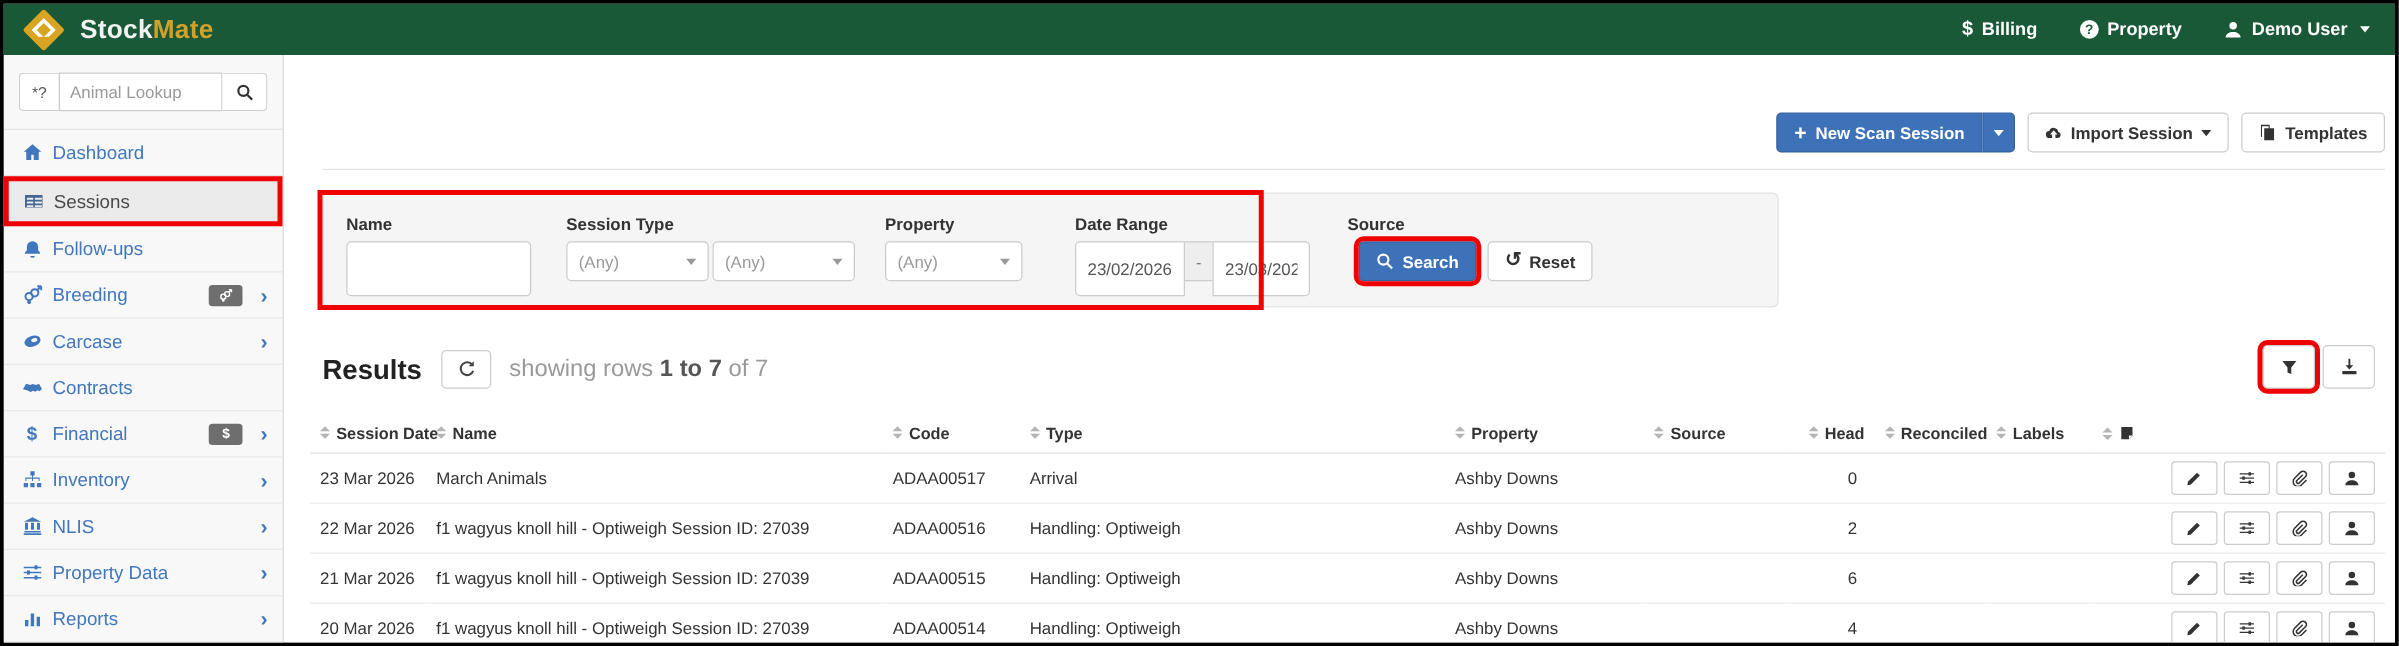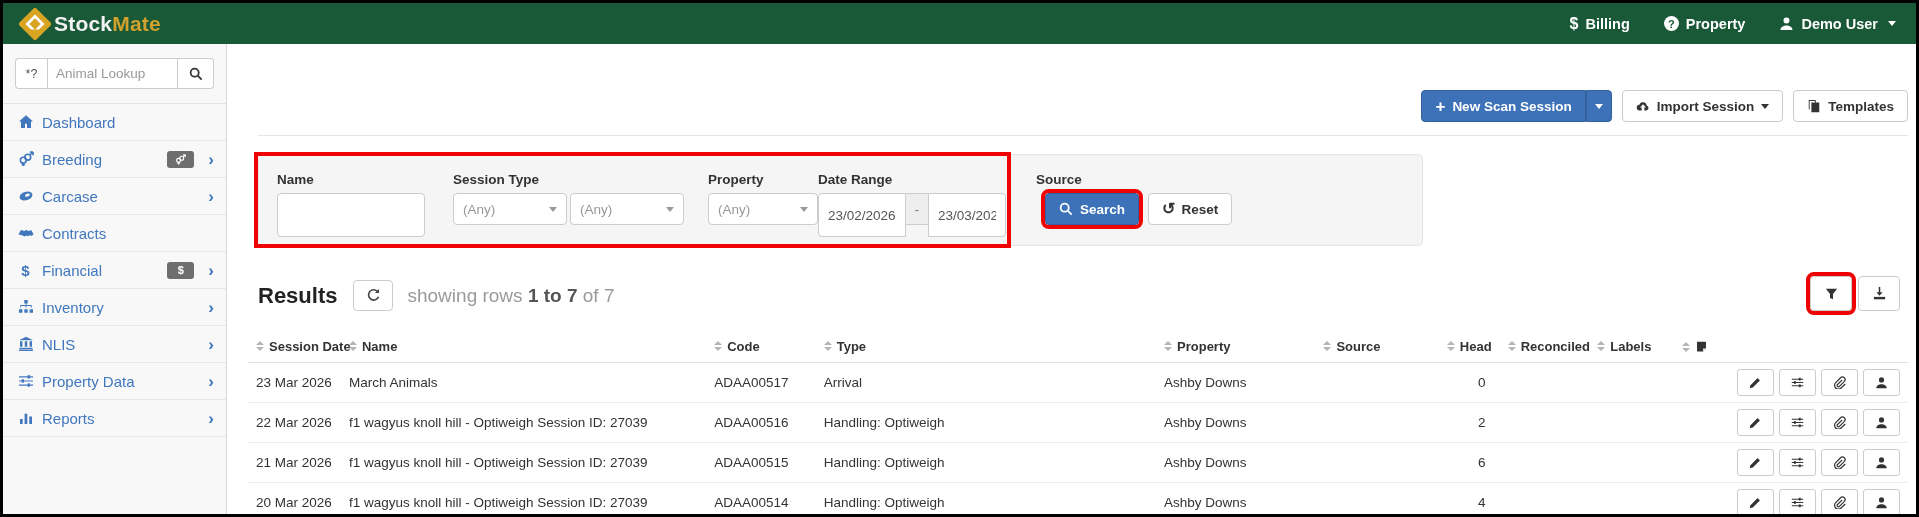--- a/index.html
+++ b/index.html
@@ -2,21 +2,21 @@
 <html><head>
 <meta charset="utf-8">
 <style>
   * { margin:0; padding:0; box-sizing:border-box; }
   html,body { width:1919px; height:517px; }
   body { font-family:"Liberation Sans", sans-serif; background:#fff; color:#333; }
   .frame { position:absolute; inset:0; width:1919px; height:517px; border:3px solid #000; overflow:hidden; background:#fff; }
 
   
   .navbar { position:absolute; left:0; top:0; right:0; height:41px; background:#1a5937; display:flex; align-items:center; padding:0 20px; }
-  .brand { display:flex; align-items:center; gap:7px; cursor:pointer; }
+  .brand { display:flex; align-items:center; gap:17px; cursor:pointer; }
   .brand-diamond { width:24px; height:24px; background:#d8a422; transform:rotate(45deg); position:relative; border-radius:2px; }
   .brand-diamond:after { content:""; position:absolute; inset:5px; border:3px solid #fff; border-radius:1px; background:#d8a422; clip-path:polygon(0 0,100% 0,100% 55%,55% 100%,0 100%); }
   .brand-text { font-size:21px; font-weight:bold; letter-spacing:.2px; }
   .brand-stock { color:#f2f2f2; }
   .brand-mate { color:#d0a12c; }
   .nav-right { margin-left:auto; display:flex; align-items:center; gap:34px; }
   .nav-link { display:flex; align-items:center; gap:7px; color:#fff; font-size:14.5px; font-weight:600; cursor:pointer; }
   .nav-link svg { width:15px; height:15px; display:block; }
   .dollar-glyph { font-size:16px; font-weight:bold; }
   .q-circle { width:15px; height:15px; border-radius:50%; background:#fff; color:#1a5937; font-size:11px; font-weight:bold; display:flex; align-items:center; justify-content:center; }
@@ -157,20 +157,40 @@
         <div class="side-item">
     <span class="nav-icon">
             <svg viewBox="0 0 16 16">
               <path fill="currentColor" d="M8 1.3 1 7.4h2V14h4V9.8h2V14h4V7.4h2z"></path>
             </svg>
           </span>
     <span class="nav-label">Dashboard</span>
     <span class="spacer"></span>
 
   </div>
+        <div class="side-item active annotated">
+    <span class="nav-icon">
+            <svg viewBox="0 0 16 16">
+              <path fill="currentColor" fill-rule="evenodd" d="M1 3h14v10H1zm1.5 2.1v1.7h5.1V5.1zm6.4 0v1.7h5.6V5.1zM2.5 8.1v1.7h5.1V8.1zm6.4 0v1.7h5.6V8.1zm-6.4 3v1.4h5.1v-1.4zm6.4 0v1.4h5.6v-1.4z"></path>
+            </svg>
+          </span>
+    <span class="nav-label">Sessions</span>
+    <span class="spacer"></span>
+
+  </div>
+        <div class="side-item">
+    <span class="nav-icon">
+            <svg viewBox="0 0 16 16">
+              <path fill="currentColor" d="M8 15.2a2 2 0 0 0 1.9-1.5H6.1A2 2 0 0 0 8 15.2zM14 12H2v-1l1.5-1.8V6.4a4.5 4.5 0 0 1 9 0v2.8L14 11z"></path>
+            </svg>
+          </span>
+    <span class="nav-label">Follow-ups</span>
+    <span class="spacer"></span>
+
+  </div>
         <div class="side-item">
     <span class="nav-icon">
             <svg viewBox="0 0 16 16" fill="none" stroke="currentColor" stroke-width="1.6">
               <circle cx="5.3" cy="9.2" r="2.9"></circle>
               <circle cx="9.8" cy="6.2" r="2.9"></circle>
               <path d="M11.9 4 15 1m0 0h-3.2M15 1v3.2M5.3 12.1v3M3.7 13.8h3.2"></path>
             </svg>
           </span>
     <span class="nav-label">Breeding</span>
     <span class="spacer"></span>
@@ -313,21 +333,21 @@
           </div>
         </div>
       </div>
       <div class="f-group" style="margin-left:24px;">
         <span class="f-label">Property</span>
         <div class="f-select" style="width:110px;">
           <span>(Any)</span>
           <span class="sel-caret"></span>
         </div>
       </div>
-      <div class="f-group" style="">
+      <div class="f-group" style="margin-left:42px;">
         <span class="f-label">Date Range</span>
         <div class="date-row">
           <input class="f-input date-input" value="23/02/2026" style="">
           <span class="date-sep">-</span>
           <input class="f-input date-input right" value="23/03/2026" style="">
         </div>
       </div>
       <div class="f-group" style="margin-left:30px;">
         <span class="f-label">Source</span>
         <div class="source-row">

